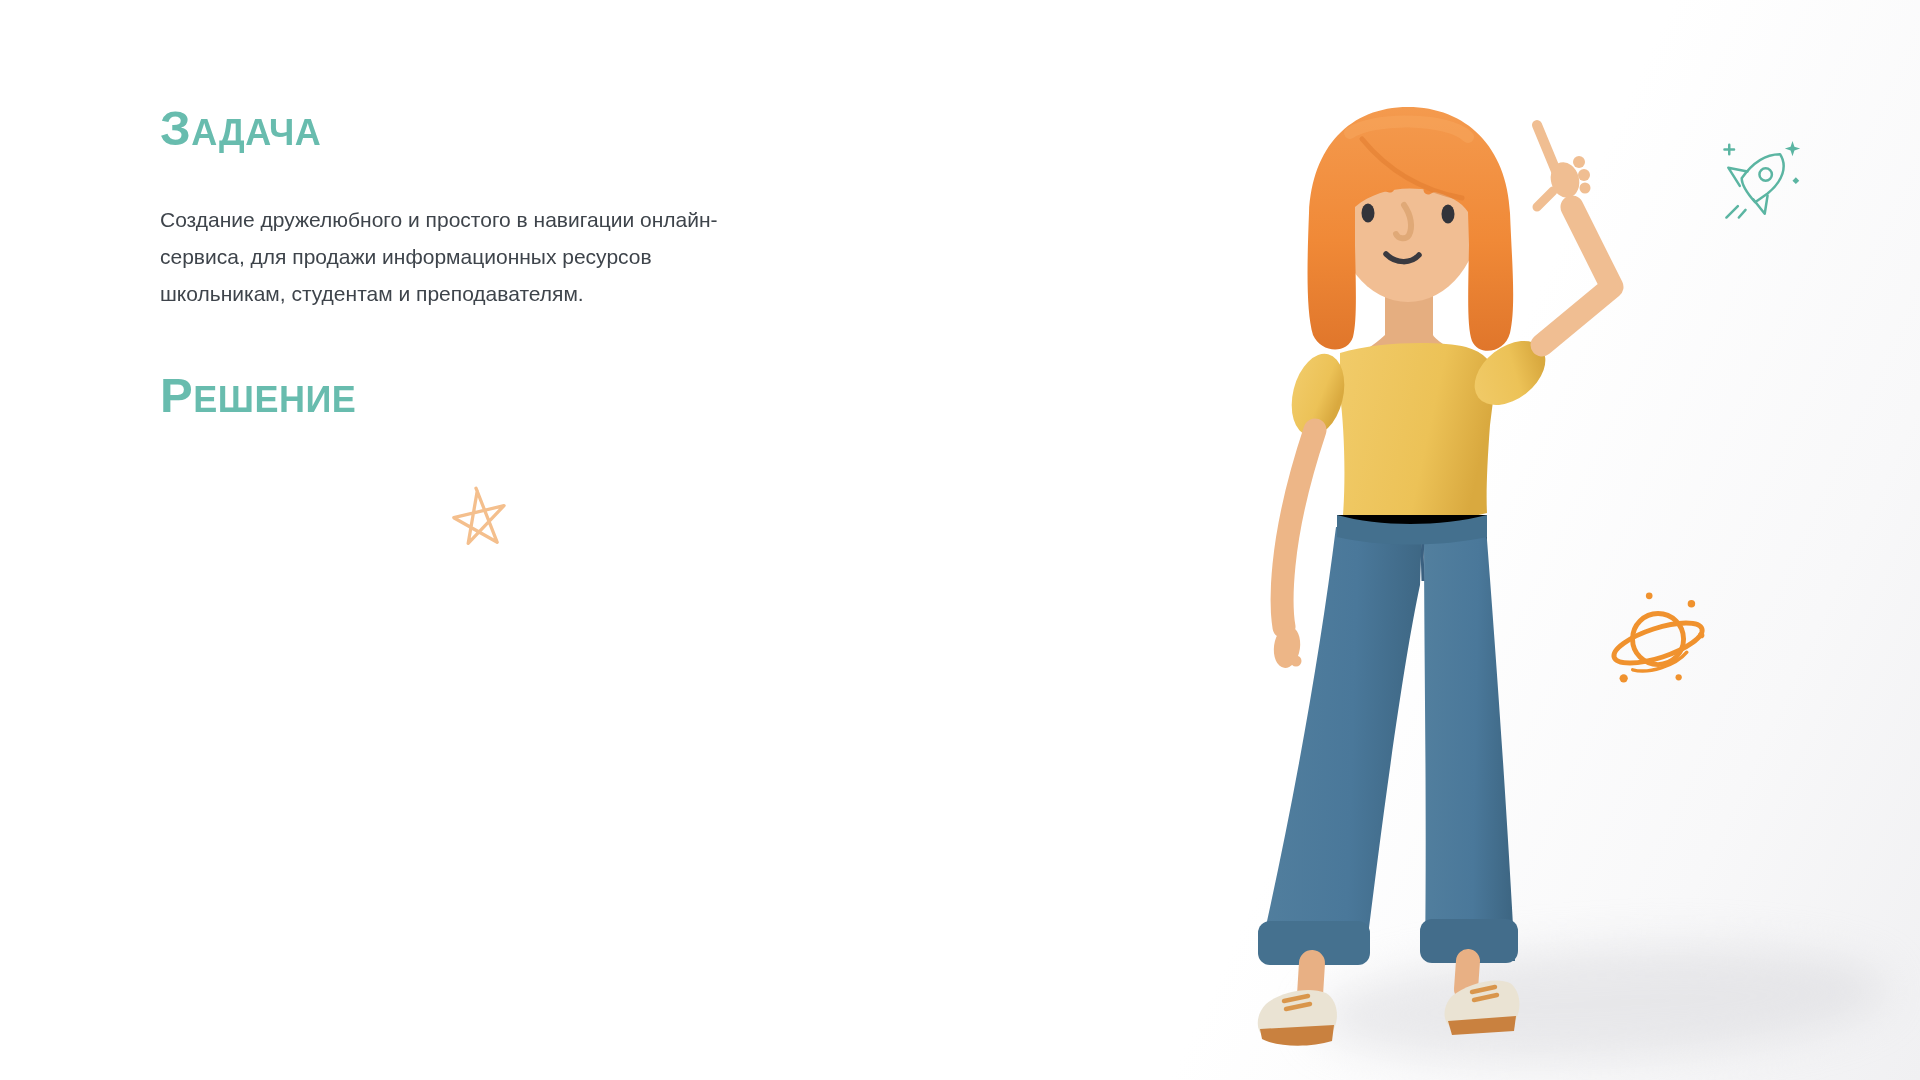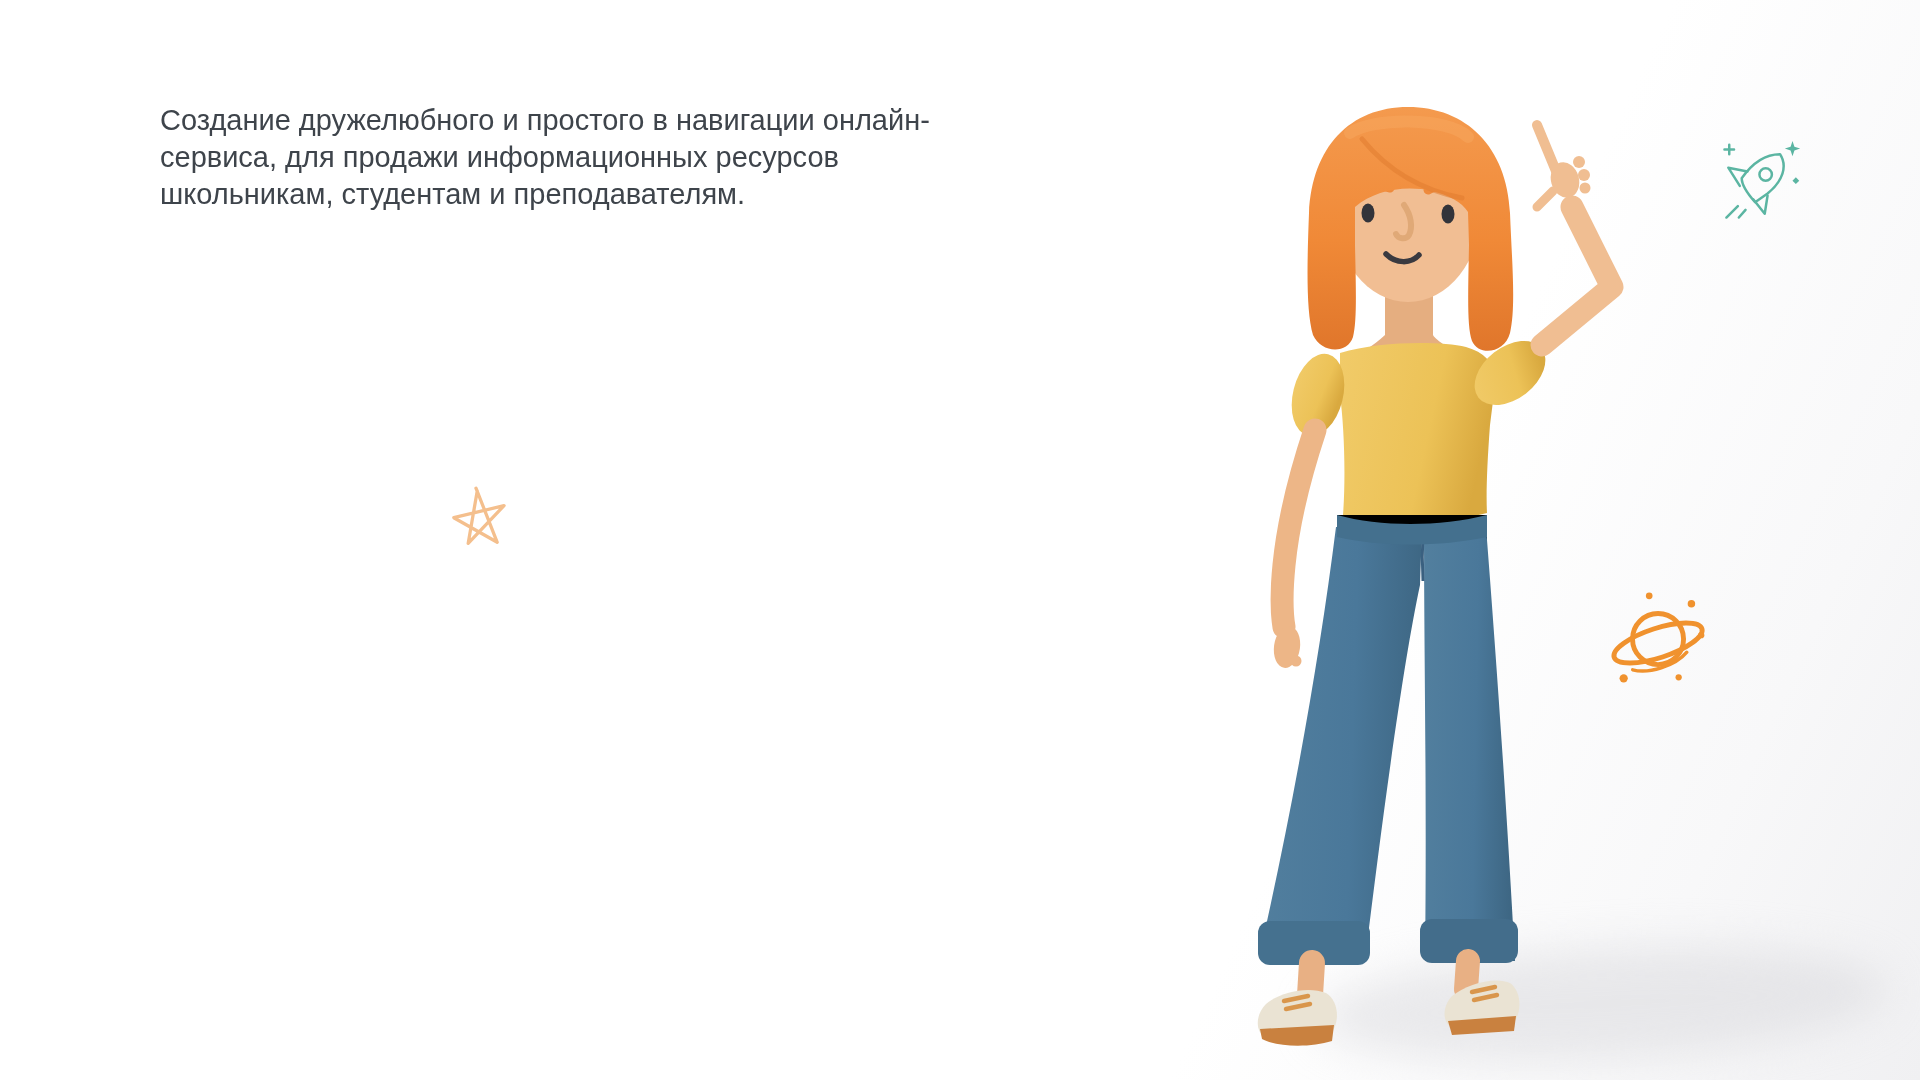--- a/index.html
+++ b/index.html
@@ -31,21 +31,21 @@
     font-weight: bold;
     letter-spacing: 0.5px;
     text-transform: uppercase;
   }
   h2.section-heading::first-letter {
     font-size: 49px;
   }
   p.body-par {
     margin: 0 0 37px 0;
     color: #3e444b;
-    font-size: 29px;
+    font-size: 21px;
     line-height: 37px;
     white-space: pre-line;
   }
   .section.solution { margin-top: 57px; }
   .section.solution h2.section-heading { margin-bottom: 56px; }
 
   
   .stage {
     position: absolute;
     left: 980px;
@@ -83,25 +83,27 @@
 </head>
 <body>
 
 <div class="canvas">
 
   <div class="stage"></div>
   <div class="floor-shadow"></div>
 
   <section class="text-col">
     <div class="section task">
+      <h2 class="section-heading">Задача</h2>
       <p class="body-par">Создание дружелюбного и простого в навигации онлайн-
 сервиса, для продажи информационных ресурсов
 школьникам, студентам и преподавателям.</p>
     </div>
     <div class="section solution">
+      <h2 class="section-heading">Решение</h2>
     </div>
   </section>
 
   <svg class="doodle doodle-star" viewBox="0 0 60 66">
     <path d="M31,6 L16,59 L57,24 L4,31 L46,61 L30,3" fill="none" stroke="#F4BF8D" stroke-width="3.4" stroke-linecap="round" stroke-linejoin="round"></path>
   </svg>
 
   <svg class="doodle doodle-rocket" viewBox="0 0 96 96">
     <g fill="none" stroke="#5BB5A2" stroke-width="2.6" stroke-linecap="round" stroke-linejoin="round">
       <path d="M71,17 C79,29 74,45 58,58 L45,67 C37,58 31,49 31,42 C43,25 57,17 71,17 Z"></path>

